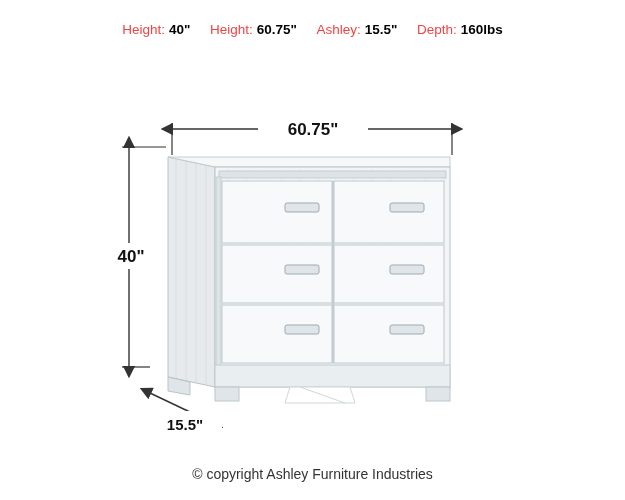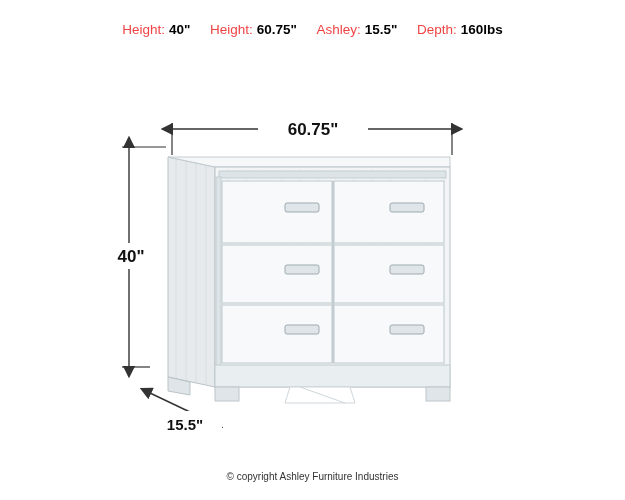--- a/index.html
+++ b/index.html
@@ -64,21 +64,21 @@
   .dim-h { font-size: 17px; }
   .dim-d { font-size: 15px; }
 
   
   .footer {
     position: absolute;
     bottom: 18px;
     left: 0;
     width: 625px;
     text-align: center;
-    font-size: 10px;
+    font-size: 14px;
     color: #333333;
   }
 </style>
 </head>
 <body>
 
 <div id="page">
 
   <div class="spec-bar">
     <span class="spec-item">

